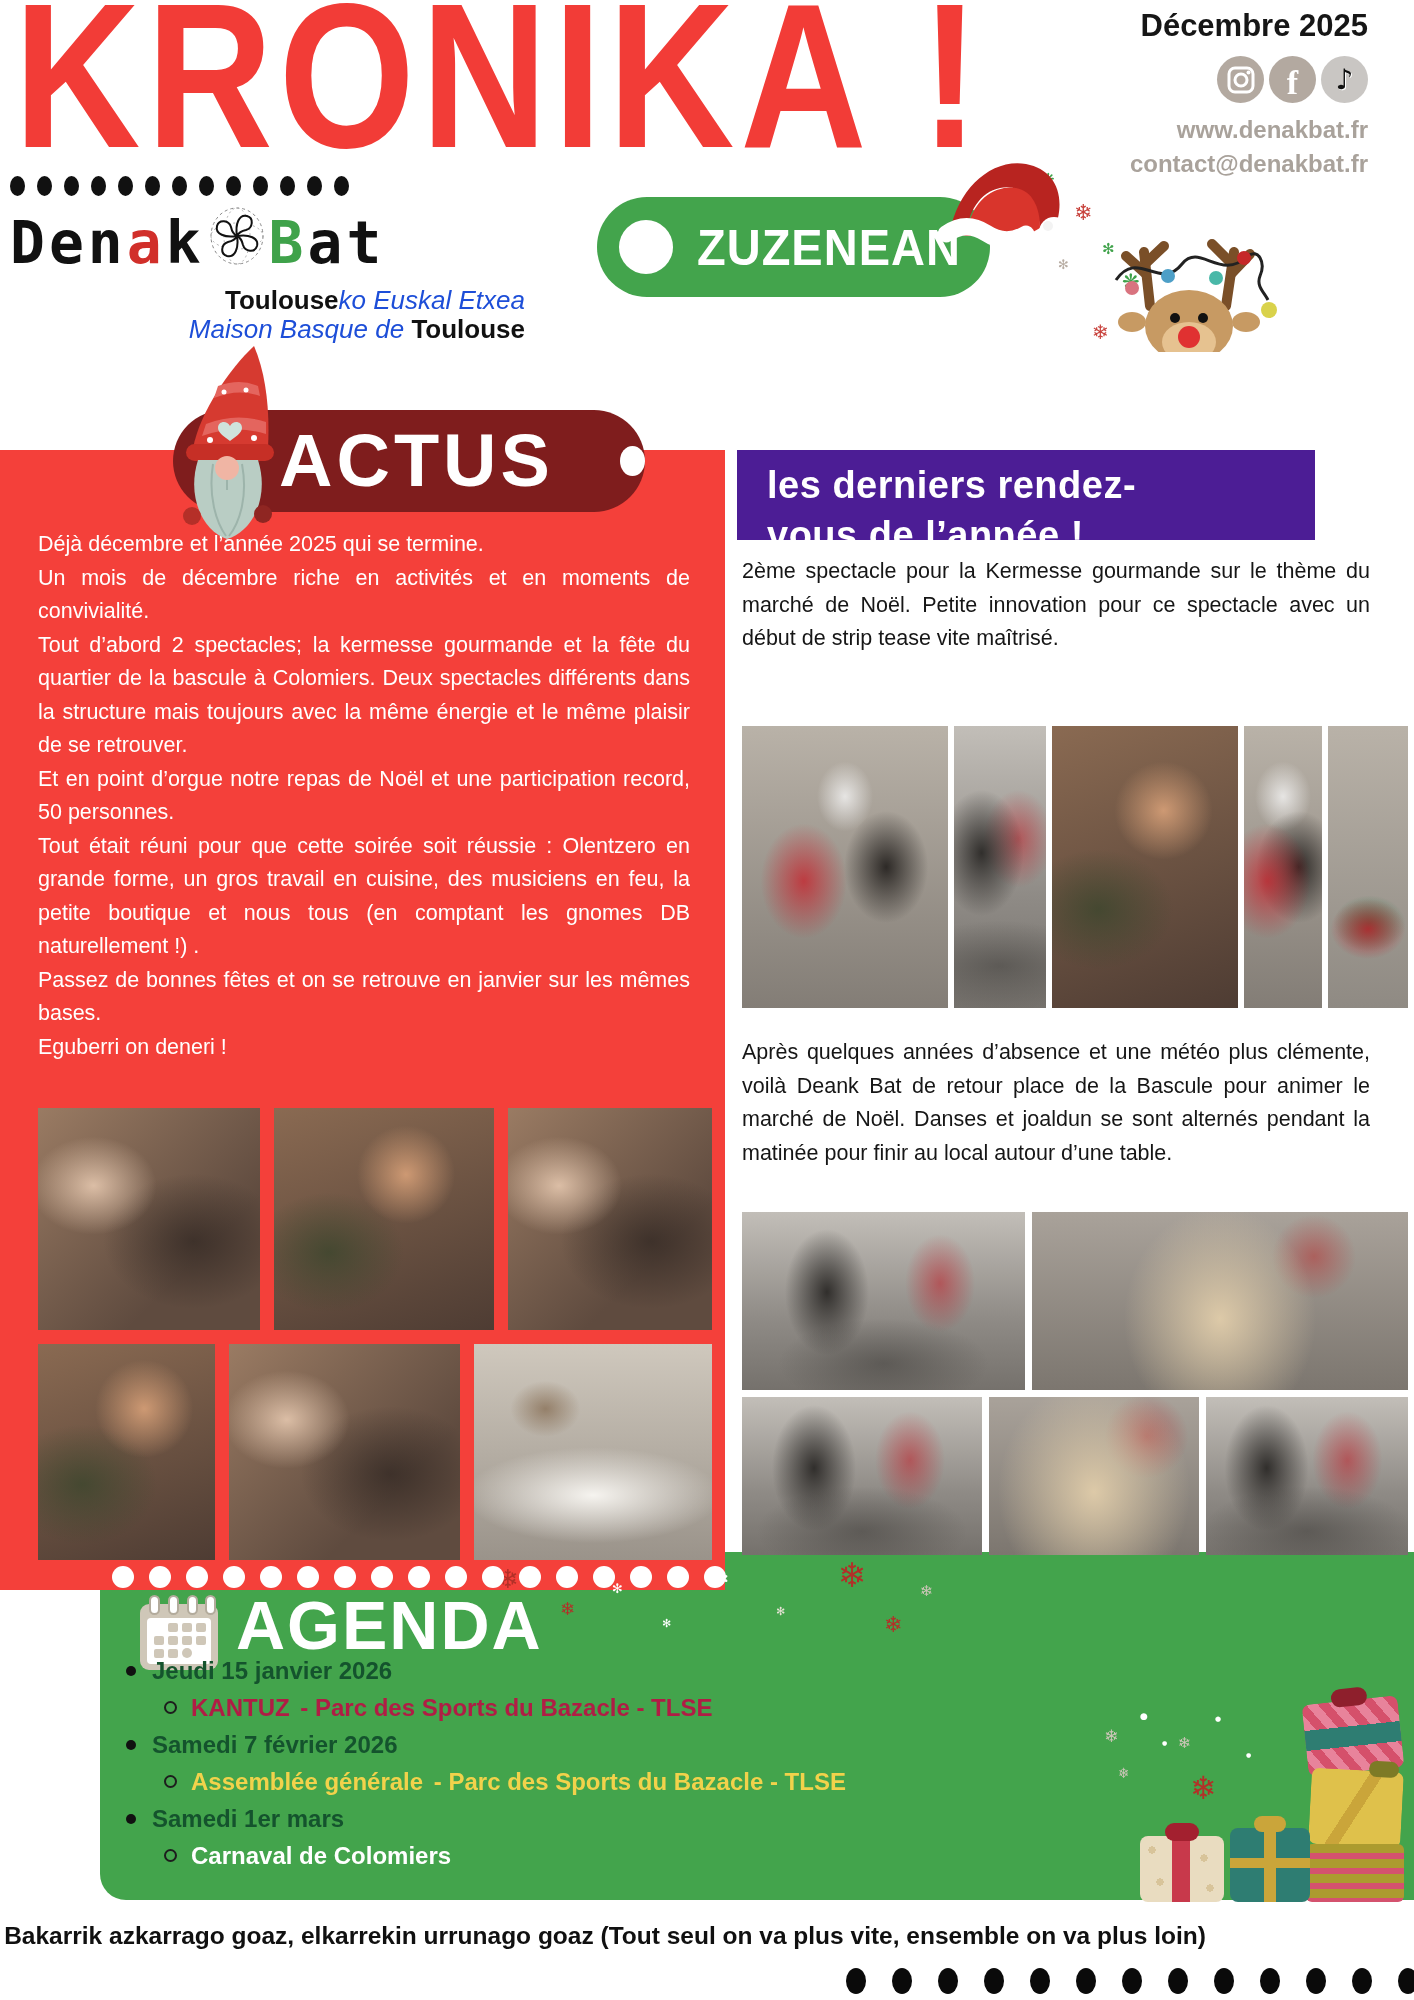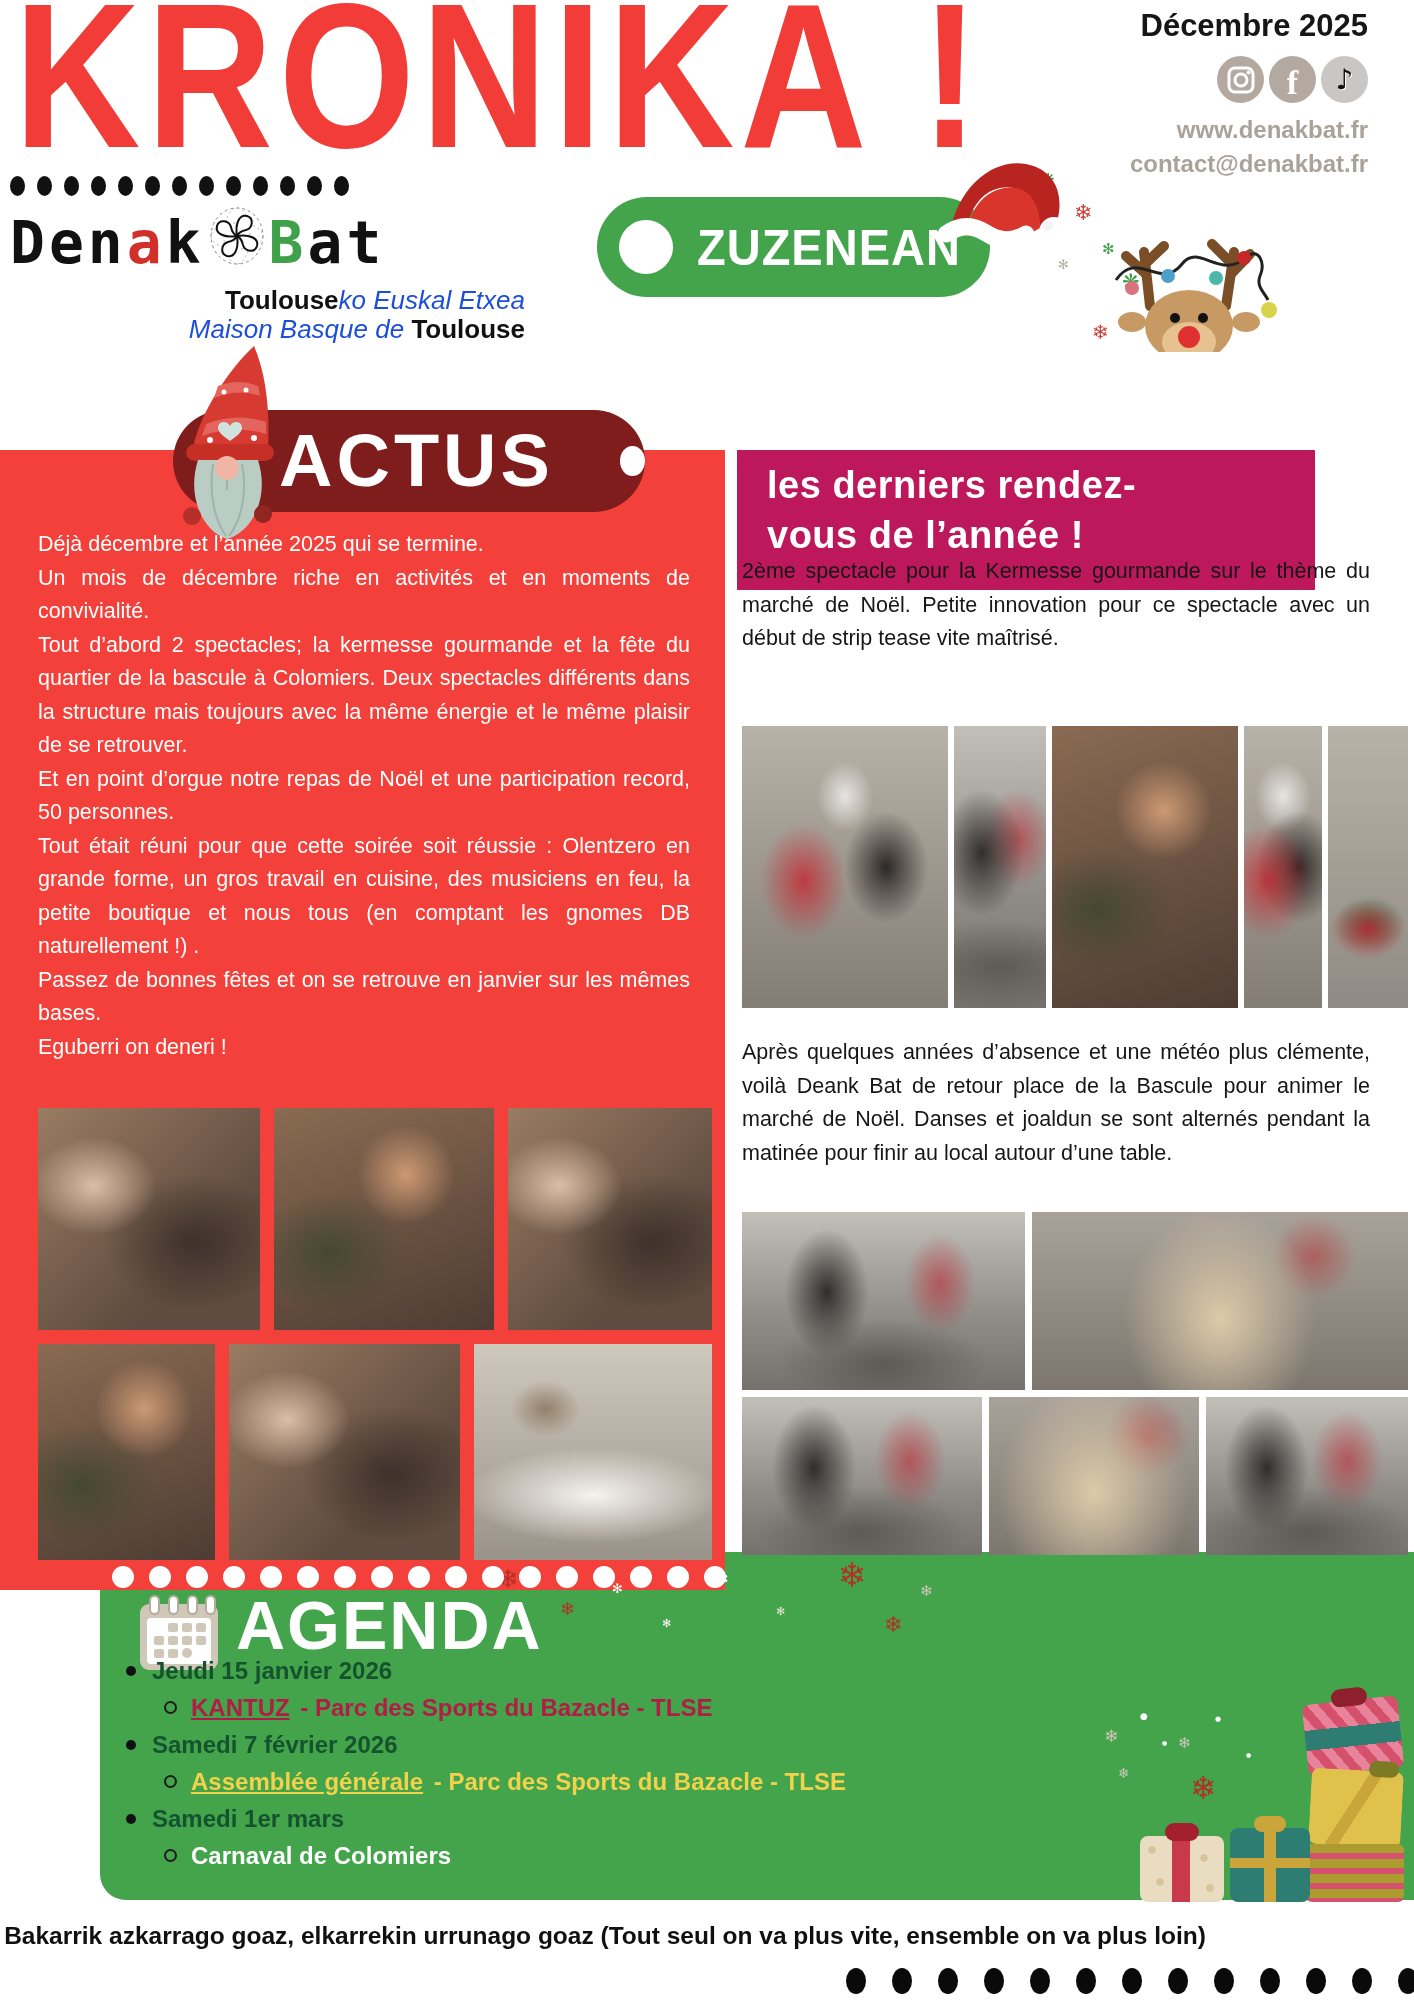--- a/index.html
+++ b/index.html
@@ -73,41 +73,41 @@
             radial-gradient(50px 40px at 30% 30%,rgba(120,90,60,.6),rgba(120,90,60,0) 70%),
             linear-gradient(180deg,#cfc8bd,#9a938a);}
   .ph-flag{background:radial-gradient(50px 40px at 50% 72%,rgba(190,30,40,.8),rgba(190,30,40,0) 75%),
            radial-gradient(46px 36px at 52% 70%,rgba(30,110,60,.7),rgba(30,110,60,0) 78%),
            linear-gradient(180deg,#b9b2a8,#8f8a83);}
 
   .white-dots{left:112px;top:1566px;display:flex;gap:15px;z-index:4;}
   .white-dots i{width:22px;height:22px;border-radius:50%;background:#fff;}
 
   
-  .bar{left:737px;top:450px;width:578px;height:140px;background:#be185d;color:#fff;
+  .bar{left:737px;top:450px;width:578px;height:90px;background:#4c1d95;color:#fff;
        padding:10px 0 0 30px;box-sizing:border-box;}
   .bar div{font-size:38px;font-weight:800;line-height:50px;letter-spacing:.5px;}
   .rp{position:absolute;width:628px;left:742px;font-size:21.5px;line-height:33.5px;
       text-align:justify;color:#161616;}
 
   
   .green-panel{left:100px;top:1552px;width:1314px;height:348px;background:#43a44c;
                border-radius:26px 0 0 26px;z-index:1;}
   .agenda-title{left:236px;top:1585px;font-size:68px;font-weight:800;color:#fff;
                 letter-spacing:2px;line-height:80px;z-index:2;}
   .cal{left:138px;top:1594px;z-index:2;}
   .ag-list{left:122px;top:1652px;width:900px;z-index:2;font-size:24px;}
   .ag-row{display:flex;align-items:center;height:37px;color:#14532d;font-weight:600;}
   .blt{width:10px;height:10px;border-radius:50%;background:#111;margin:0 16px 0 4px;flex:0 0 auto;}
   .blt2{width:9px;height:9px;border-radius:50%;border:2.5px solid #1d1d1d;background:transparent;
         margin:0 14px 0 42px;flex:0 0 auto;}
   .ev-kantuz{color:#b01d45;}
   .ev-ag{color:#f2d24b;}
   .ev-carnaval{color:#ffffff;}
-  .ag-row b{font-weight:800;margin-right:4px;text-decoration:underline;}
+  .ag-row b{font-weight:800;margin-right:4px;}
 
   
   .gifts{left:1130px;top:1698px;width:284px;height:206px;z-index:2;}
   .gift{position:absolute;border-radius:8px;}
   .g1{left:175px;top:2px;width:96px;height:72px;transform:rotate(-6deg);
       background:linear-gradient(180deg,rgba(46,125,114,0) 26px,#2e7d72 26px,#2e7d72 46px,rgba(46,125,114,0) 46px),
                  repeating-linear-gradient(55deg,#d5506b 0 9px,#e8839b 9px 18px);}
   .g1::after{content:"";position:absolute;top:-12px;left:50%;transform:translateX(-50%);
              width:36px;height:18px;border-radius:9px;background:#8e1f2c;}
   .g2{left:180px;top:72px;width:92px;height:76px;transform:rotate(3deg);

